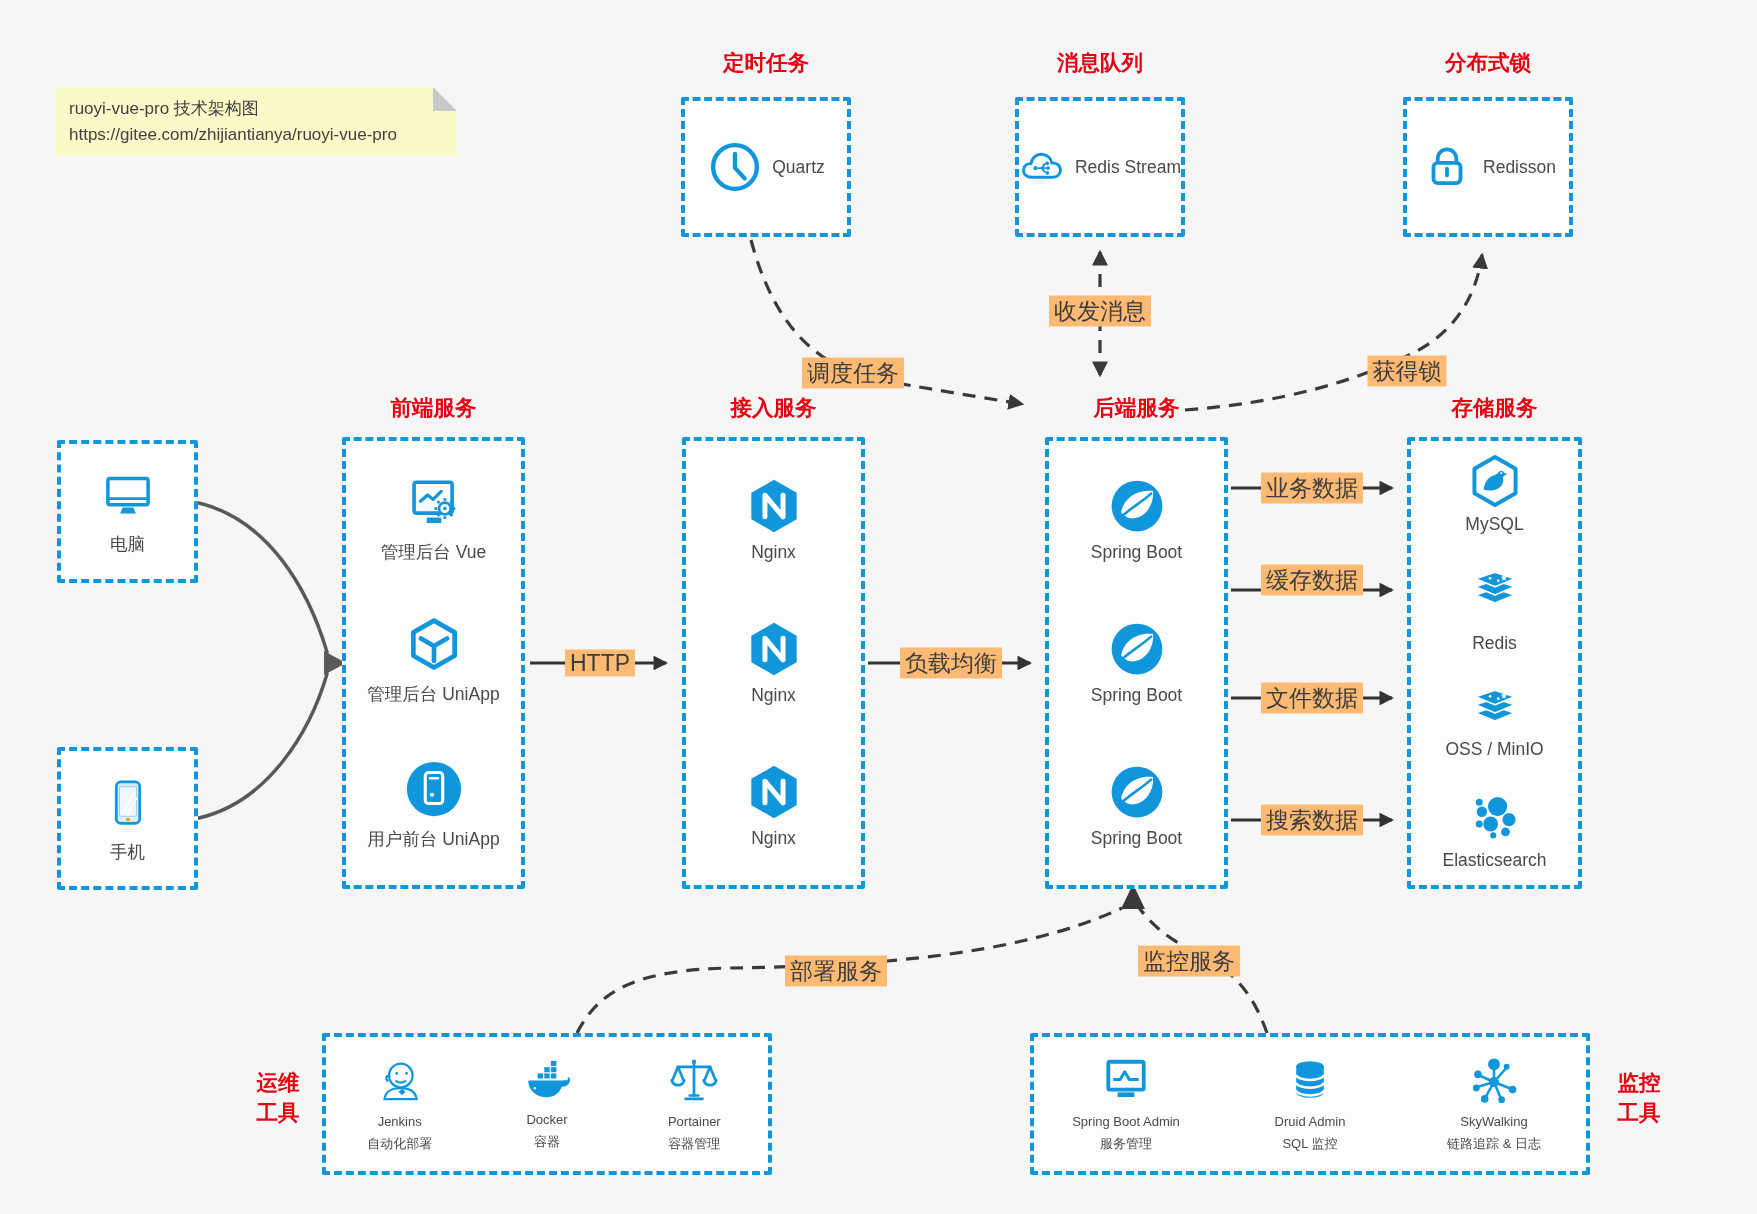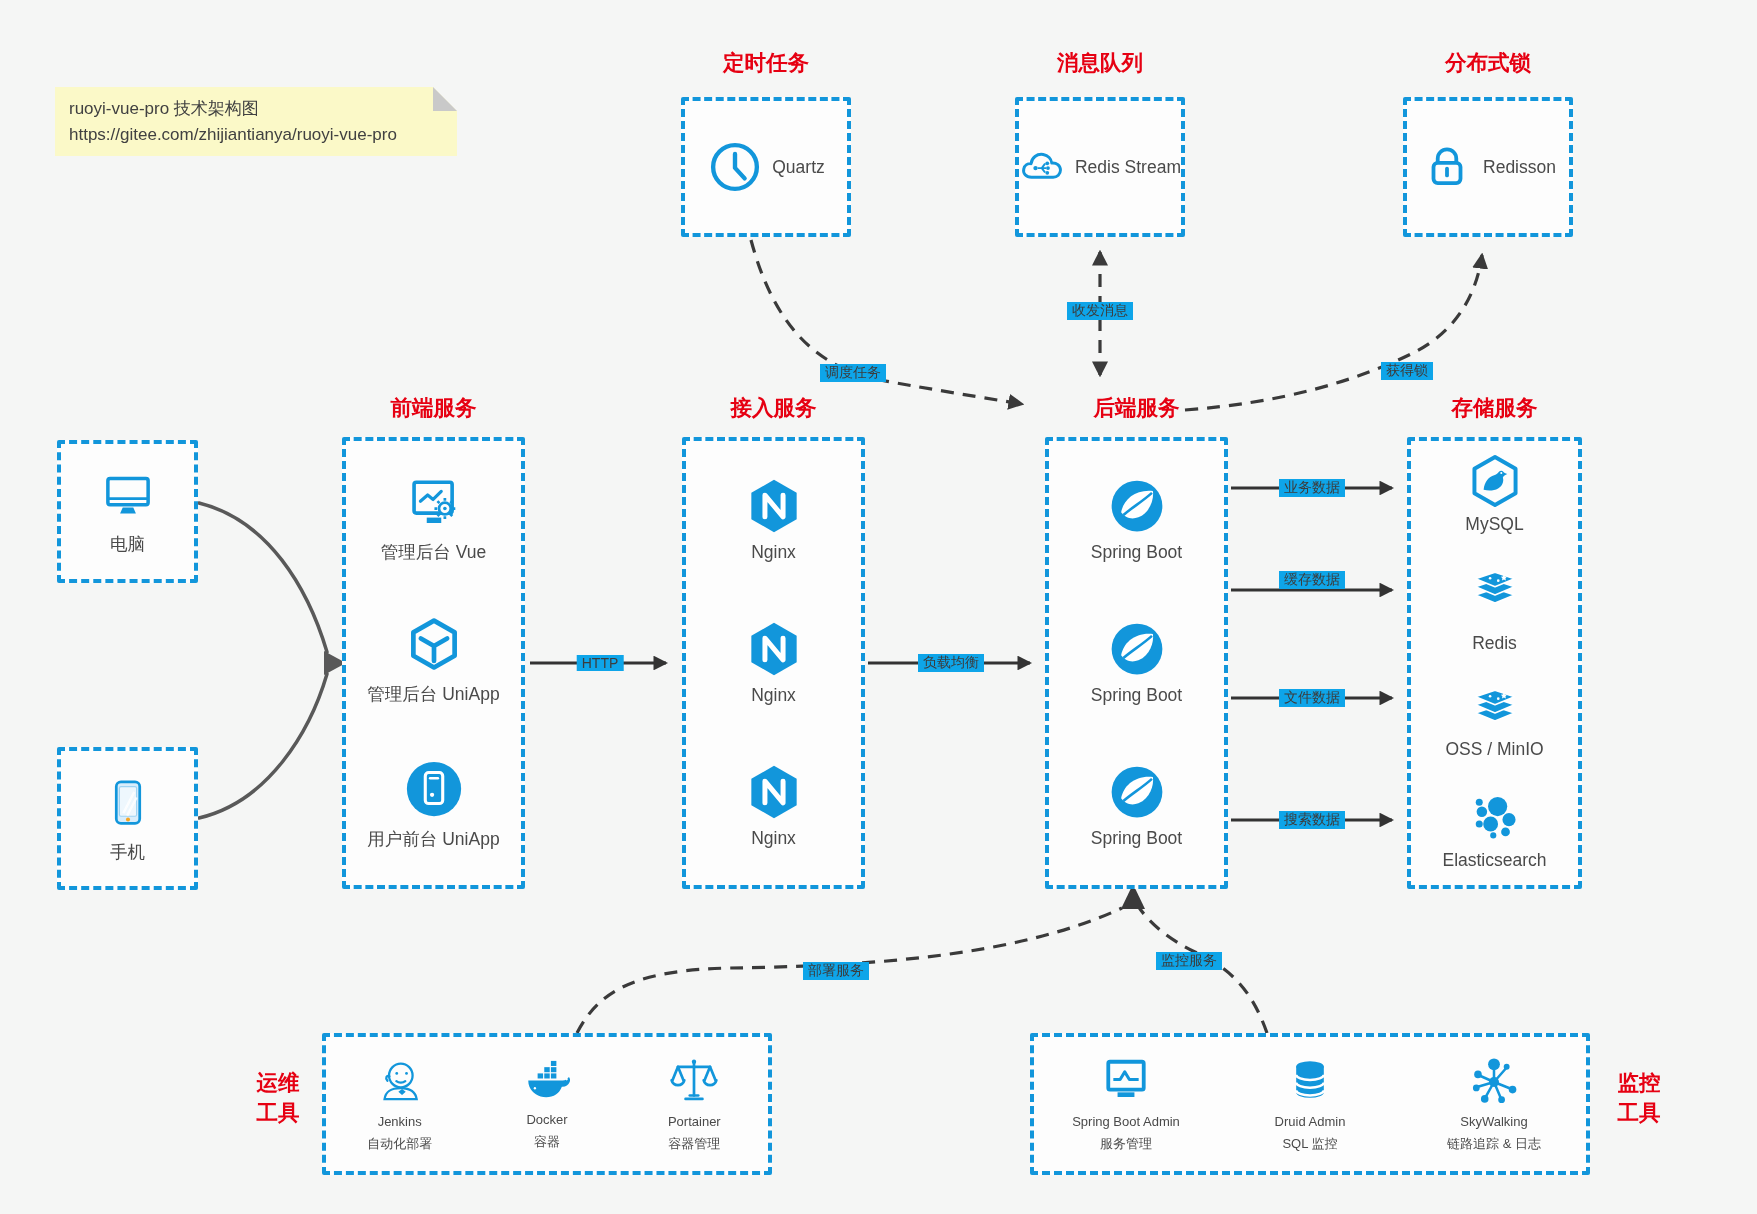--- a/index.html
+++ b/index.html
@@ -24,22 +24,22 @@
         justify-content:space-between;padding:12px 0 14px;}
   .node{display:flex;flex-direction:column;align-items:center;gap:7px;}
   .nlabel{font-size:17.5px;color:#4a4a4a;white-space:nowrap;}
   .sec-title{position:absolute;color:var(--red,#e60012);font-weight:bold;font-size:21.5px;
         text-align:center;white-space:nowrap;}
   .side-title{position:absolute;color:var(--red,#e60012);font-weight:bold;font-size:21.5px;
         line-height:1.4;text-align:center;white-space:nowrap;}
   .toolbox{height:142px;display:flex;align-items:center;flex-direction:row;}
   .tool{flex:1;display:flex;flex-direction:column;align-items:center;gap:4px;}
   .tname{font-size:13px;color:#4a4a4a;text-align:center;line-height:1.35;white-space:nowrap;}
-  .elabel{position:absolute;transform:translate(-50%,-50%);background:#0ea5e9;color:#3c3c3c;
-        font-size:14px;padding:0 5px;white-space:nowrap;}
+  .elabel{position:absolute;transform:translate(-50%,-50%);background:#fdba74;color:#3c3c3c;
+        font-size:23px;padding:0 5px;white-space:nowrap;}
   .ic{display:block;}
 </style>
 </head>
 <body>
 
 <div id="canvas">
 
   <svg id="wires" width="1757" height="1214">
     <defs>
       <marker id="ah" viewBox="0 0 10 10" refX="8.5" refY="5" markerWidth="5" markerHeight="5" orient="auto-start-reverse">

